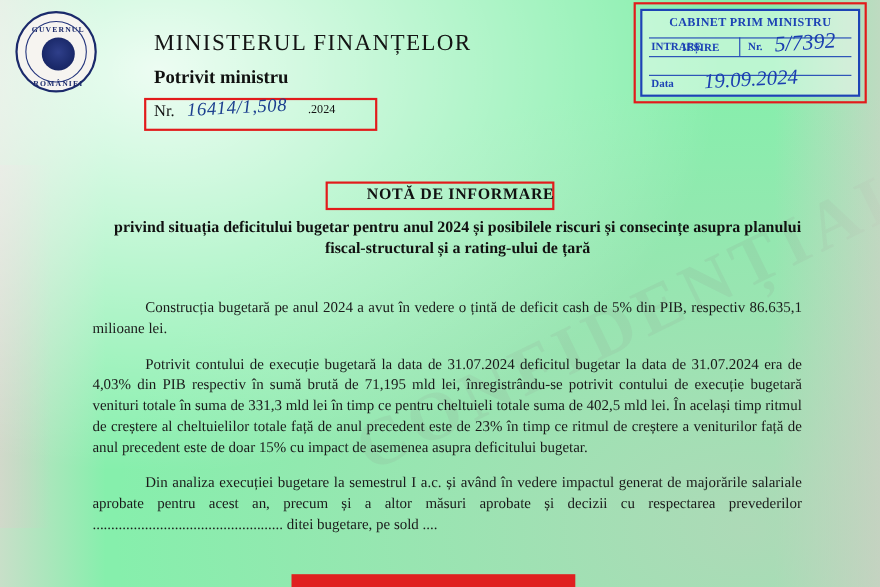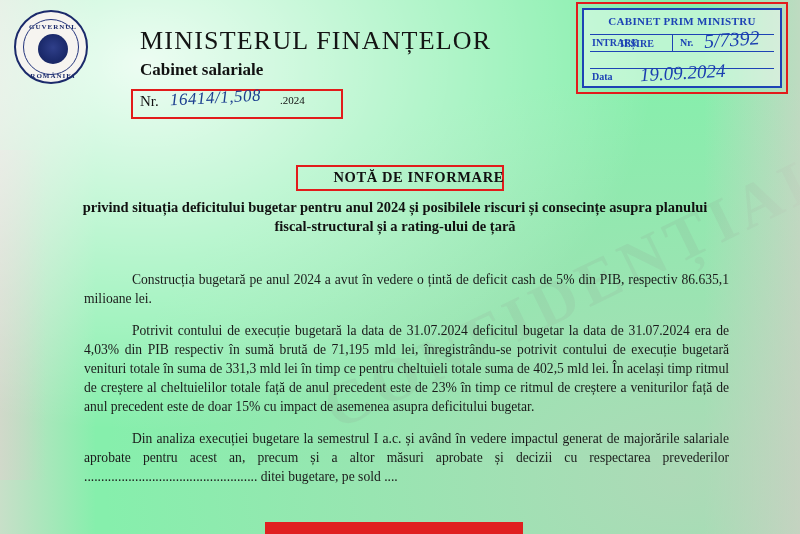--- a/index.html
+++ b/index.html
@@ -80,21 +80,21 @@
     width: 30px; height: 30px;
     border-radius: 50%;
     background:
       radial-gradient(circle at 50% 45%, #2f3f8a 0%, #1b2a6b 60%, #16215a 100%);
   }
 
   .ministry {
     position: absolute;
     left: 140px;
     top: 26px;
-    font-size: 26px;
+    font-size: 21px;
     letter-spacing: 1.2px;
     color: #141414;
     font-family: "Liberation Serif", serif;
   }
   .cabinet {
     position: absolute;
     left: 140px;
     top: 60px;
     font-size: 17px;
     font-weight: bold;
@@ -237,21 +237,21 @@
     width: 208px;
     text-align: right;
     font-size: 14.5px;
     font-weight: bold;
     letter-spacing: 0.6px;
     color: #111;
     z-index: 6;
   }
   .subtitle {
     position: absolute;
-    left: 75px;
+    left: 96px;
     top: 198px;
     width: 640px;
     text-align: center;
     font-size: 14.5px;
     font-weight: bold;
     line-height: 19px;
     color: #111;
     z-index: 6;
   }
 
@@ -325,21 +325,21 @@
   <div class="header">
 
     <div class="seal">
       <div class="ring-inner"></div>
       <div class="seal-top">GUVERNUL</div>
       <div class="seal-core"></div>
       <div class="seal-bottom">ROMÂNIEI</div>
     </div>
 
     <div class="ministry">MINISTERUL FINANȚELOR</div>
-    <div class="cabinet">Cabinet salariale</div>
+    <div class="cabinet">Potrivit ministru</div>
 
     <div class="nr-box"></div>
     <div class="nr-label">Nr.</div>
     <div class="nr-hand">16414/1,508</div>
     <div class="nr-year">.2024</div>
 
     <div class="stamp-outline"></div>
     <div class="stamp">
       <div class="stamp-title">CABINET PRIM MINISTRU</div>
       <div class="stamp-rule r1"></div>

